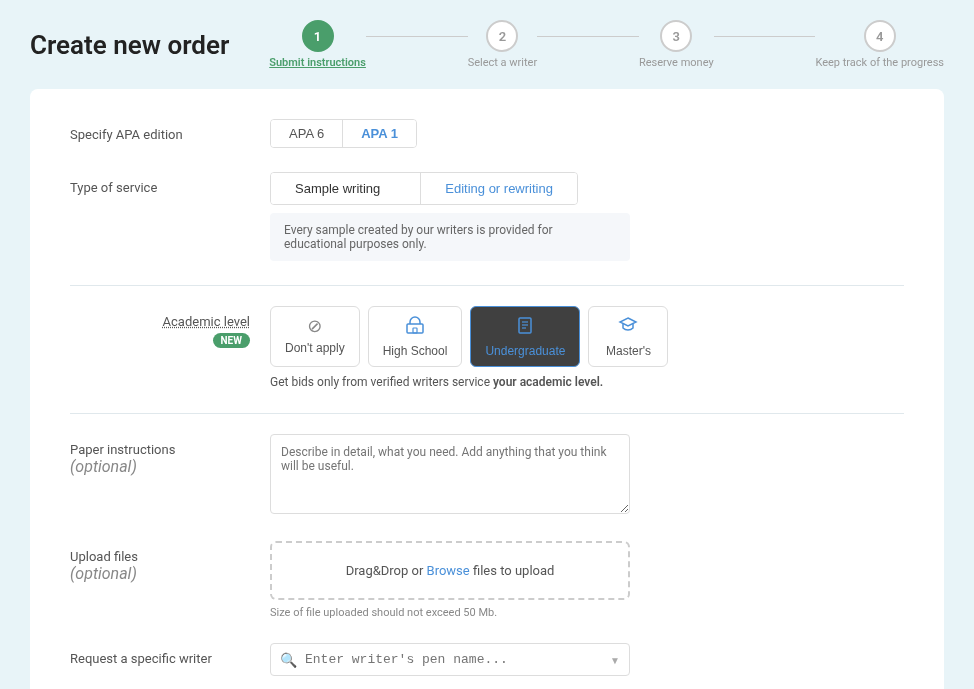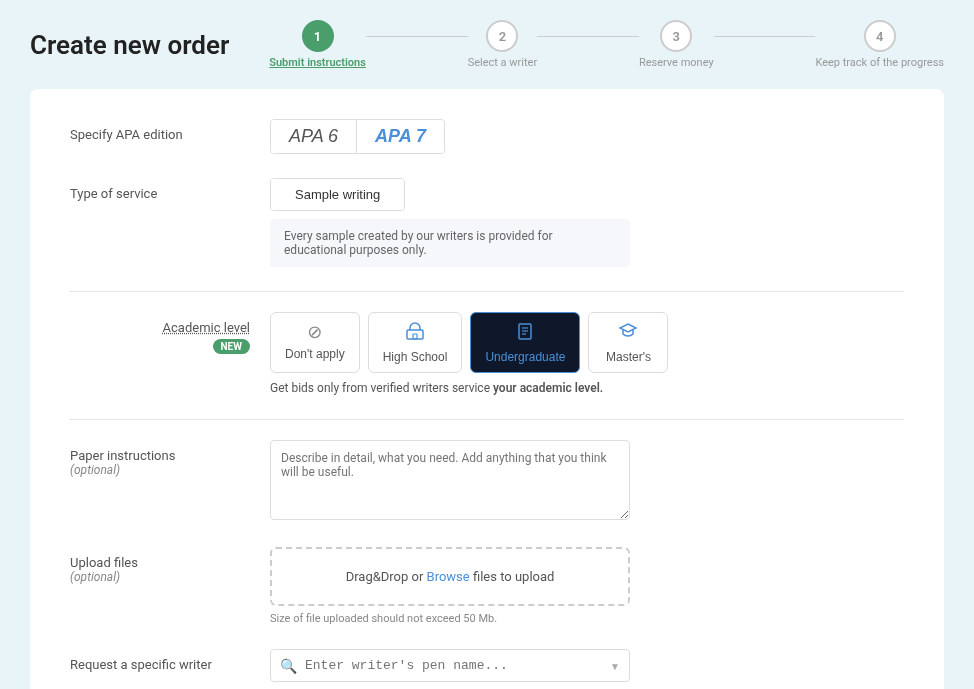--- a/index.html
+++ b/index.html
@@ -108,44 +108,43 @@
       padding-right: 20px;
       padding-top: 8px;
       font-size: 13px;
       color: #555;
     }
 
     .form-label .sublabel {
       display: block;
       font-style: italic;
       color: #888;
-      font-size: 12px;
+      font-size: 16px;
     }
 
     .form-content {
       flex: 1;
     }
 
     
     .apa-buttons {
       display: flex;
       border: 1px solid #ddd;
       border-radius: 4px;
       overflow: hidden;
       width: fit-content;
     }
 
     .apa-btn {
       padding: 6px 18px;
       background: #fff;
       border: none;
       cursor: pointer;
-      font-size: 18px;
-      color: #555;
-      font-style: italic;
+      font-size: 13px;
+      color: #555;
     }
 
     .apa-btn.active {
       background: #fff;
       color: #4a90d9;
       font-weight: 600;
     }
 
     .apa-btn + .apa-btn {
       border-left: 1px solid #ddd;
@@ -237,21 +236,21 @@
       cursor: pointer;
       font-size: 12px;
       color: #555;
       min-width: 80px;
       gap: 4px;
     }
 
     .level-btn.active {
       border-color: #4a90d9;
       color: #4a90d9;
-      background: #0f172a;
+      background: #404040;
     }
 
     .level-btn .level-icon {
       font-size: 18px;
       color: #4a90d9;
     }
 
     .level-btn.dont-apply .level-icon {
       color: #888;
     }
@@ -386,30 +385,31 @@
     </div>
   </div>
 
   <div class="main-card">
 
     <div class="form-row">
       <div class="form-label">Specify APA edition</div>
       <div class="form-content">
         <div class="apa-buttons">
           <button class="apa-btn">APA 6</button>
-          <button class="apa-btn active">APA 7</button>
+          <button class="apa-btn active">APA 1</button>
         </div>
       </div>
     </div>
 
     <div class="form-row">
       <div class="form-label">Type of service</div>
       <div class="form-content">
         <div class="service-buttons">
           <button class="service-btn active">Sample writing</button>
+          <button class="service-btn">Editing or rewriting</button>
         </div>
         <div class="service-note">Every sample created by our writers is provided for educational purposes only.</div>
       </div>
     </div>
 
     <hr class="section-divider">
 
     <div class="form-row academic-level-row">
       <div class="academic-label-group">
         <div class="label-text">Academic level</div>

